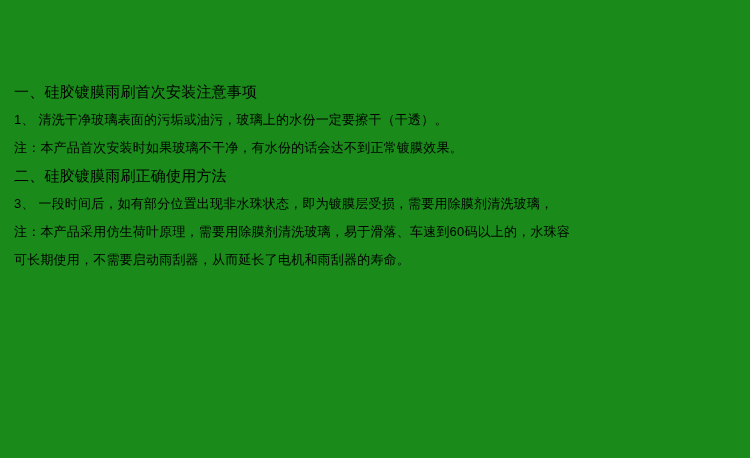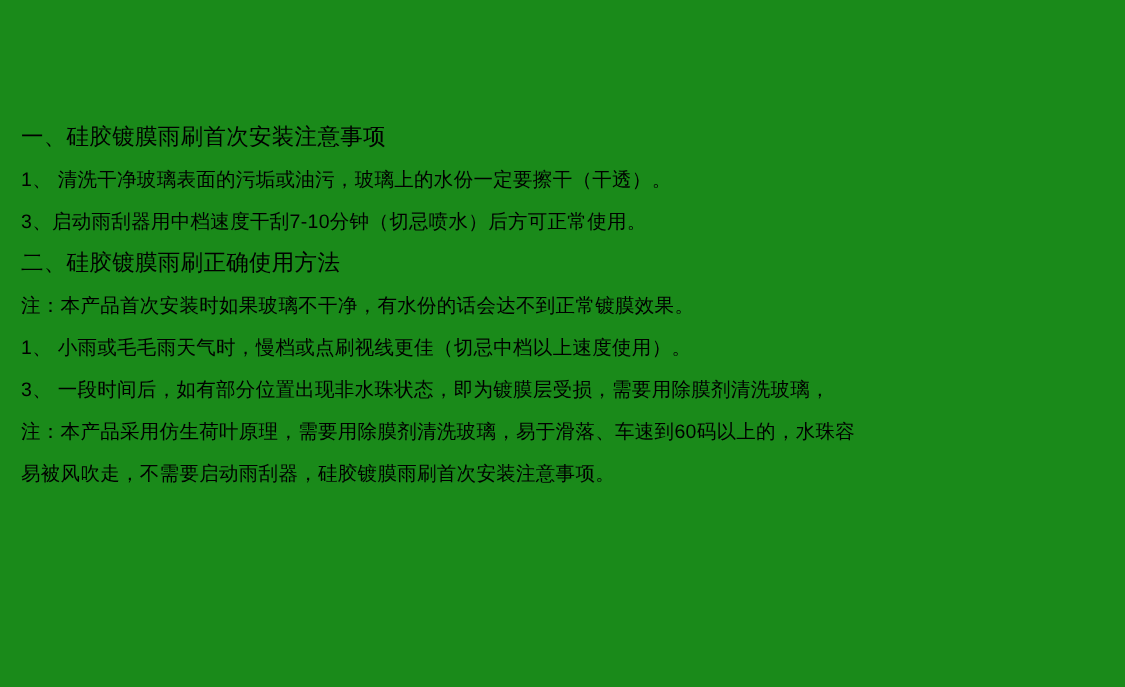--- a/index.html
+++ b/index.html
@@ -43,23 +43,21 @@
   }
 </style>
 </head>
 <body>
 
 <div class="page">
   <div class="content">
 
     <div class="line heading">一、硅胶镀膜雨刷首次安装注意事项</div>
     <div class="line indent">1、 清洗干净玻璃表面的污垢或油污，玻璃上的水份一定要擦干（干透）。</div>
-    <div class="line indent">3、启动雨刮器用中档速度干刮7-10分钟（切忌喷水）后方可正常使用。</div>
+    <div class="line">注：本产品首次安装时如果玻璃不干净，有水份的话会达不到正常镀膜效果。</div>
+
     <div class="line heading">二、硅胶镀膜雨刷正确使用方法</div>
-
-    <div class="line">注：本产品首次安装时如果玻璃不干净，有水份的话会达不到正常镀膜效果。</div>
-    <div class="line indent">1、 小雨或毛毛雨天气时，慢档或点刷视线更佳（切忌中档以上速度使用）。</div>
     <div class="line indent">3、 一段时间后，如有部分位置出现非水珠状态，即为镀膜层受损，需要用除膜剂清洗玻璃，</div>
     <div class="line">注：本产品采用仿生荷叶原理，需要用除膜剂清洗玻璃，易于滑落、车速到60码以上的，水珠容</div>
-    <div class="line">易被风吹走，不需要启动雨刮器，硅胶镀膜雨刷首次安装注意事项。</div>
+    <div class="line">可长期使用，不需要启动雨刮器，从而延长了电机和雨刮器的寿命。</div>
 
   </div>
 </div>
 
 </body></html>

